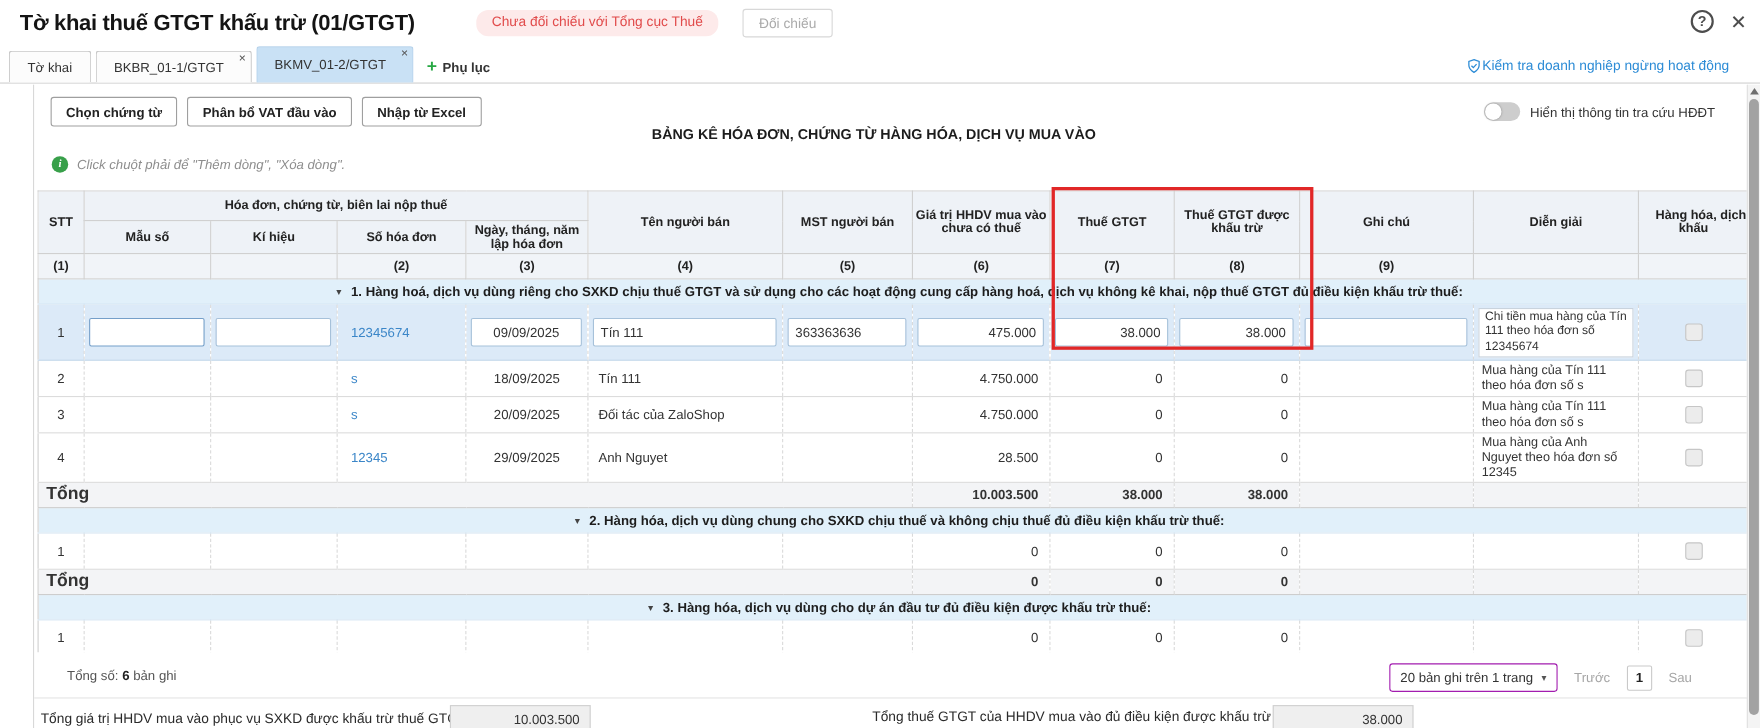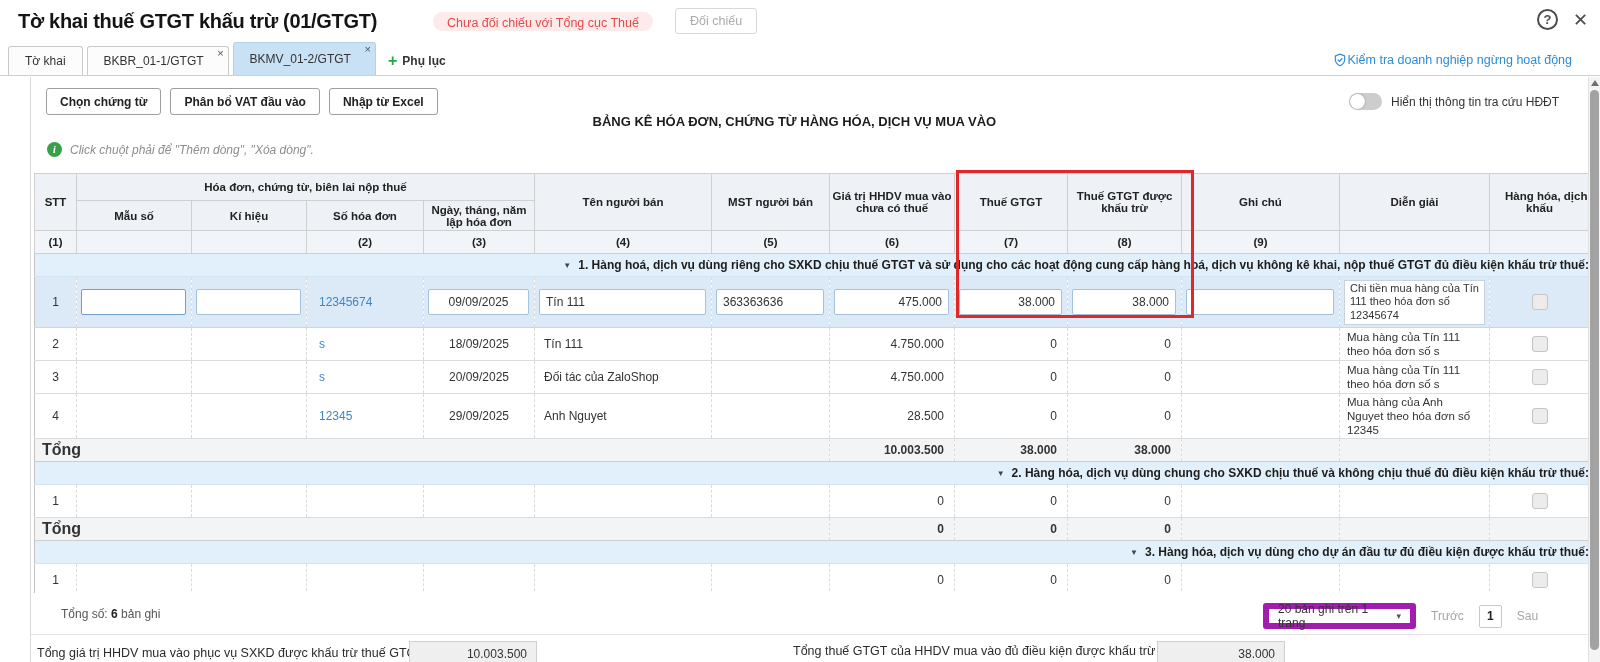--- a/index.html
+++ b/index.html
@@ -3,21 +3,21 @@
 <meta charset="utf-8">
 <style>
   html,body{margin:0;padding:0;}
   body{width:1600px;height:662px;overflow:hidden;background:#fff;
        font-family:"Liberation Sans","DejaVu Sans",sans-serif;color:#333;}
   .page{position:relative;width:1600px;height:662px;background:#fff;}
 
   
   .titlebar{position:absolute;left:0;top:0;width:100%;height:42px;display:flex;align-items:center;}
   .page-title{font-size:20px;font-weight:bold;color:#141414;margin:0 0 0 18px;letter-spacing:-0.3px;}
-  .warn-pill{margin-left:56px;height:19px;line-height:22px;padding:0 14px;border-radius:11px;
+  .warn-pill{margin-left:56px;height:24px;line-height:22px;padding:0 14px;border-radius:11px;
              background:#fdeaea;color:#e14b4b;font-size:12.5px;}
   .btn-disabled{margin-left:22px;height:26px;padding:0 14px;background:#fff;border:1px solid #d8d8d8;
                 border-radius:3px;color:#ababab;font-size:12.5px;font-family:inherit;}
   .tb-icons{position:absolute;right:12px;top:9px;display:flex;gap:15px;align-items:center;}
   .help-ic{width:21px;height:21px;border:2px solid #4d4d4d;border-radius:50%;box-sizing:border-box;
            display:flex;align-items:center;justify-content:center;font-size:13px;font-weight:bold;color:#4d4d4d;}
   .close-ic{font-size:18px;color:#4d4d4d;line-height:1;}
 
   
   .tabbar{position:absolute;left:0;top:42px;width:100%;height:34px;border-bottom:1px solid #cfcfcf;
@@ -57,21 +57,21 @@
   thead td{background:#eef2f7;border:1px solid #d0d0d0;font-weight:bold;font-size:11.5px;
            text-align:center;color:#222;padding:1px 2px;overflow:hidden;}
   .h1 td{height:24px;}
   .h2 td{height:27px;}
   .hnum td{height:20px;background:#f1f4f8;}
   .lastcol div:first-child{white-space:nowrap;text-align:left;padding-left:13px;}
   .lastcol div:last-child{text-align:center;}
   tbody td{border-right:1px dashed #dadada;border-bottom:1px solid #dcdcdc;font-size:12px;
            vertical-align:middle;overflow:hidden;white-space:nowrap;padding:0;}
   .sec-td{height:22px;background:#e1f0fa;font-weight:bold;font-size:12px;color:#1d1d1d;
-          text-align:right;border-bottom:1px solid #d3e4f2;margin-left:27px;}
+          text-align:center;border-bottom:1px solid #d3e4f2;margin-left:27px;}
   .caret{font-size:8px;margin:0 7px 0 10px;color:#444;vertical-align:1px;}
   .row td{height:32px;}
   .sel td{height:50px;background:#dceaf8;border-bottom-color:#c3d8ea;}
   .total td{height:22px;background:#f3f4f6;border-bottom:1px solid #cdcdcd;}
   .total .c-num{font-weight:bold;}
   .t-label{font-weight:bold;text-align:left;padding-left:7px;font-size:16px;}
   .c-stt{text-align:center;}
   .c-num{text-align:right;padding-right:10px;}
   .c-ctr{text-align:center;}
   .c-left{text-align:left;padding-left:9px;}
@@ -87,21 +87,21 @@
           font-size:11px;line-height:13.5px;padding:1px 5px;white-space:normal;text-align:left;overflow:hidden;}
   .dg-text{font-size:11.5px;line-height:14px;padding:1px 7px;white-space:normal;text-align:left;color:#333;}
   .cb{display:inline-block;width:14px;height:14px;background:#ececec;border:1px solid #c6c6c6;
       border-radius:3px;vertical-align:middle;}
 
   
   .list-footer{position:absolute;left:0;top:524px;width:100%;height:30px;font-size:12px;color:#555;}
   .count{position:absolute;left:30px;top:6px;}
   .count b{color:#222;}
   .pager{position:absolute;left:1232px;top:2px;display:flex;align-items:center;gap:15px;}
-  .psel{width:153px;height:26px;border:6px solid #a21caf;border-radius:3px;display:flex;align-items:center;
+  .psel{width:153px;height:26px;border:1px solid #a21caf;border-radius:3px;display:flex;align-items:center;
         justify-content:space-between;padding:0 9px;color:#333;box-sizing:border-box;background:#fff;}
   .caret2{font-size:9px;color:#555;}
   .pnav{color:#a6a6a6;}
   .pnum{width:23px;height:23px;border:1px solid #c9c9c9;border-radius:2px;display:flex;align-items:center;
         justify-content:center;font-weight:bold;color:#222;background:#fff;box-sizing:border-box;}
   .summary{position:absolute;left:0;top:557px;width:100%;height:30px;border-top:1px solid #e4e4e4;
            font-size:12.5px;color:#2b2b2b;}
   .slabel{position:absolute;left:6px;top:11px;}
   .sbox{position:absolute;top:6px;width:128px;height:26px;background:#efefef;border:1px solid #cfcfcf;
         box-sizing:border-box;text-align:right;padding:5px 9px 0 0;font-size:12px;color:#333;}

